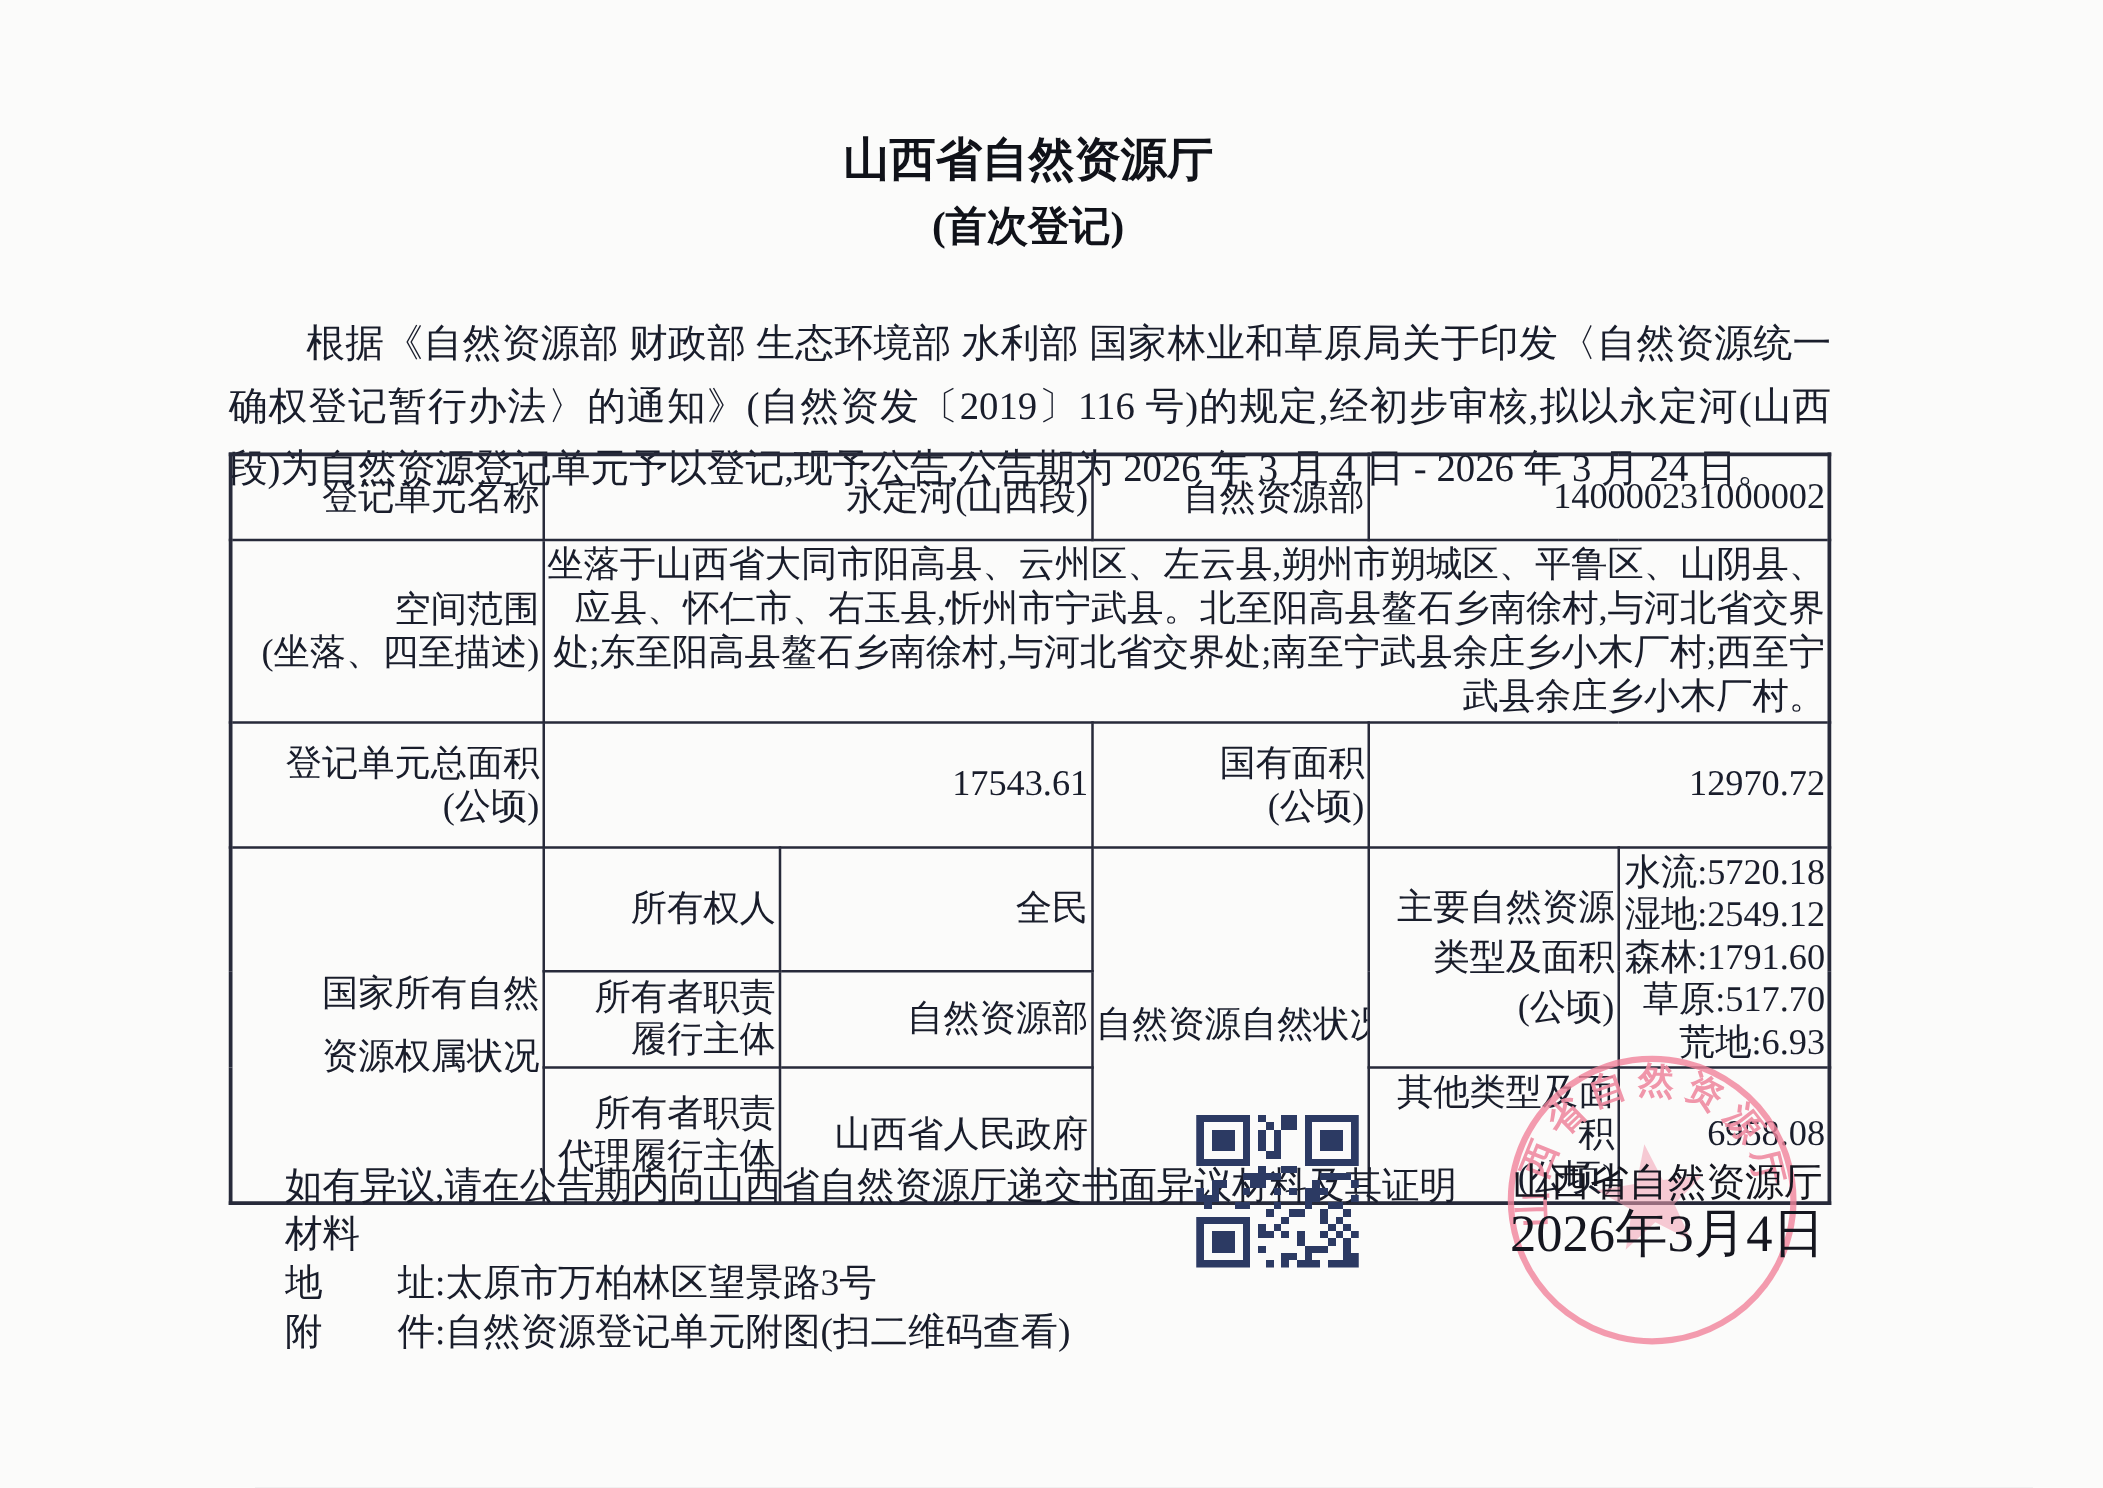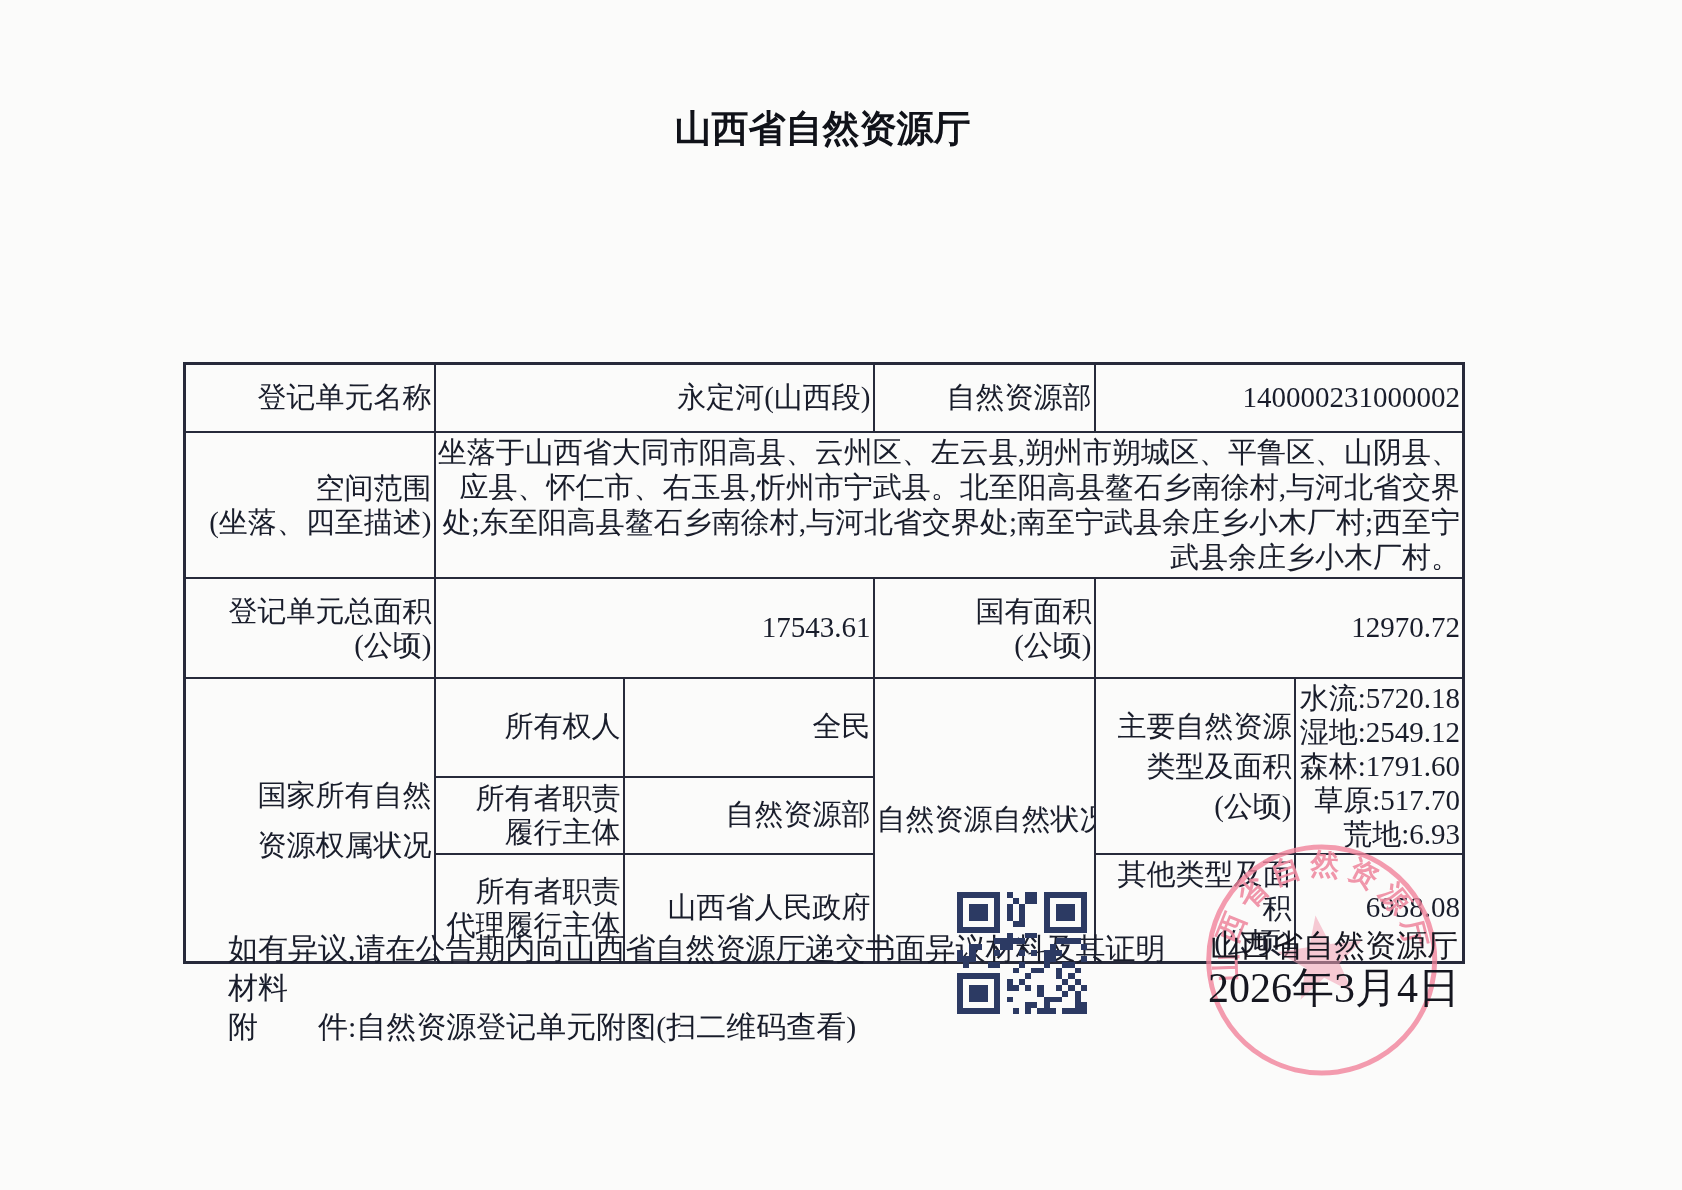--- a/index.html
+++ b/index.html
@@ -89,22 +89,24 @@
   .sig-org  { font-size:31px; line-height:43px; }
   .sig-date { font-size:42px; line-height:43px; }
 </style>
 </head>
 <body>
 
 <div class="page">
 
   <div class="title-block">
     <div class="title-l1">山西省自然资源厅</div>
+    <div class="title-l3">(首次登记)</div>
   </div>
 
+  <div class="body-para">根据《自然资源部 财政部 生态环境部 水利部 国家林业和草原局关于印发〈自然资源统一确权登记暂行办法〉的通知》(自然资发〔2019〕116 号)的规定,经初步审核,拟以永定河(山西段)为自然资源登记单元予以登记,现予公告,公告期为 2026 年 3 月 4 日 - 2026 年 3 月 24 日。</div>
 
   <table class="doc-table">
     <colgroup>
       <col style="width:250px">
         <col style="width:189px">
         <col style="width:250px">
       <col style="width:221px">
         <col style="width:200px">
         <col style="width:169px">
     </colgroup>
@@ -172,20 +174,21 @@
         <span class="block">其他类型及面积</span>
         <span class="block">(公顷)</span>
       </td>
       <td>6958.08</td>
     </tr>
   </tbody>
     </table>
 
   <div class="footer-block">
     <div>如有异议,请在公告期内向山西省自然资源厅递交书面异议材料及其证明材料</div>
+    <div>地　　址:太原市万柏林区望景路3号</div>
     <div>附　　件:自然资源登记单元附图(扫二维码查看)</div>
   </div>
 
   <div class="qr">
     <svg viewBox="0 0 21 21" preserveAspectRatio="none" shape-rendering="crispEdges">
       <g fill="#2c3a63">
           <rect x="0" y="0" width="1" height="1"></rect>
           <rect x="1" y="0" width="1" height="1"></rect>
           <rect x="2" y="0" width="1" height="1"></rect>
           <rect x="3" y="0" width="1" height="1"></rect>

